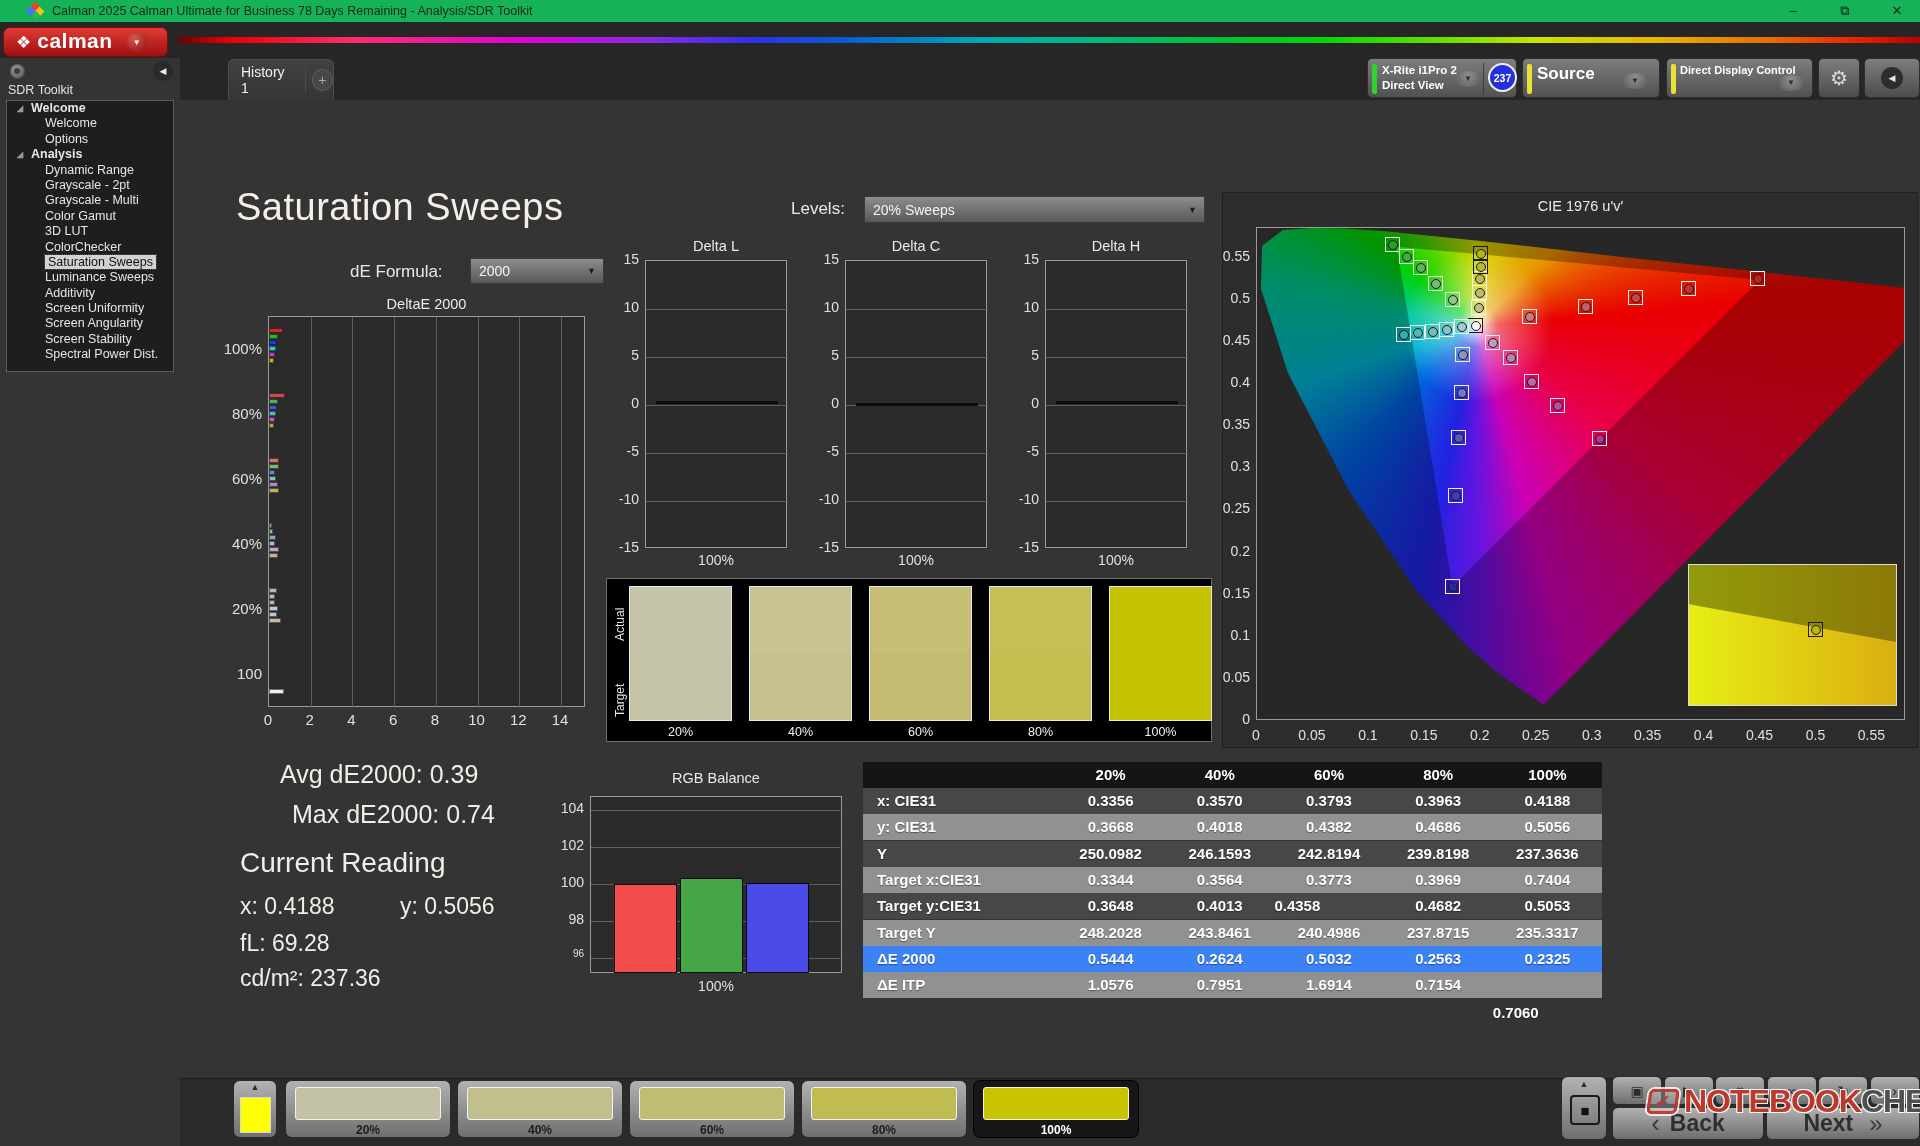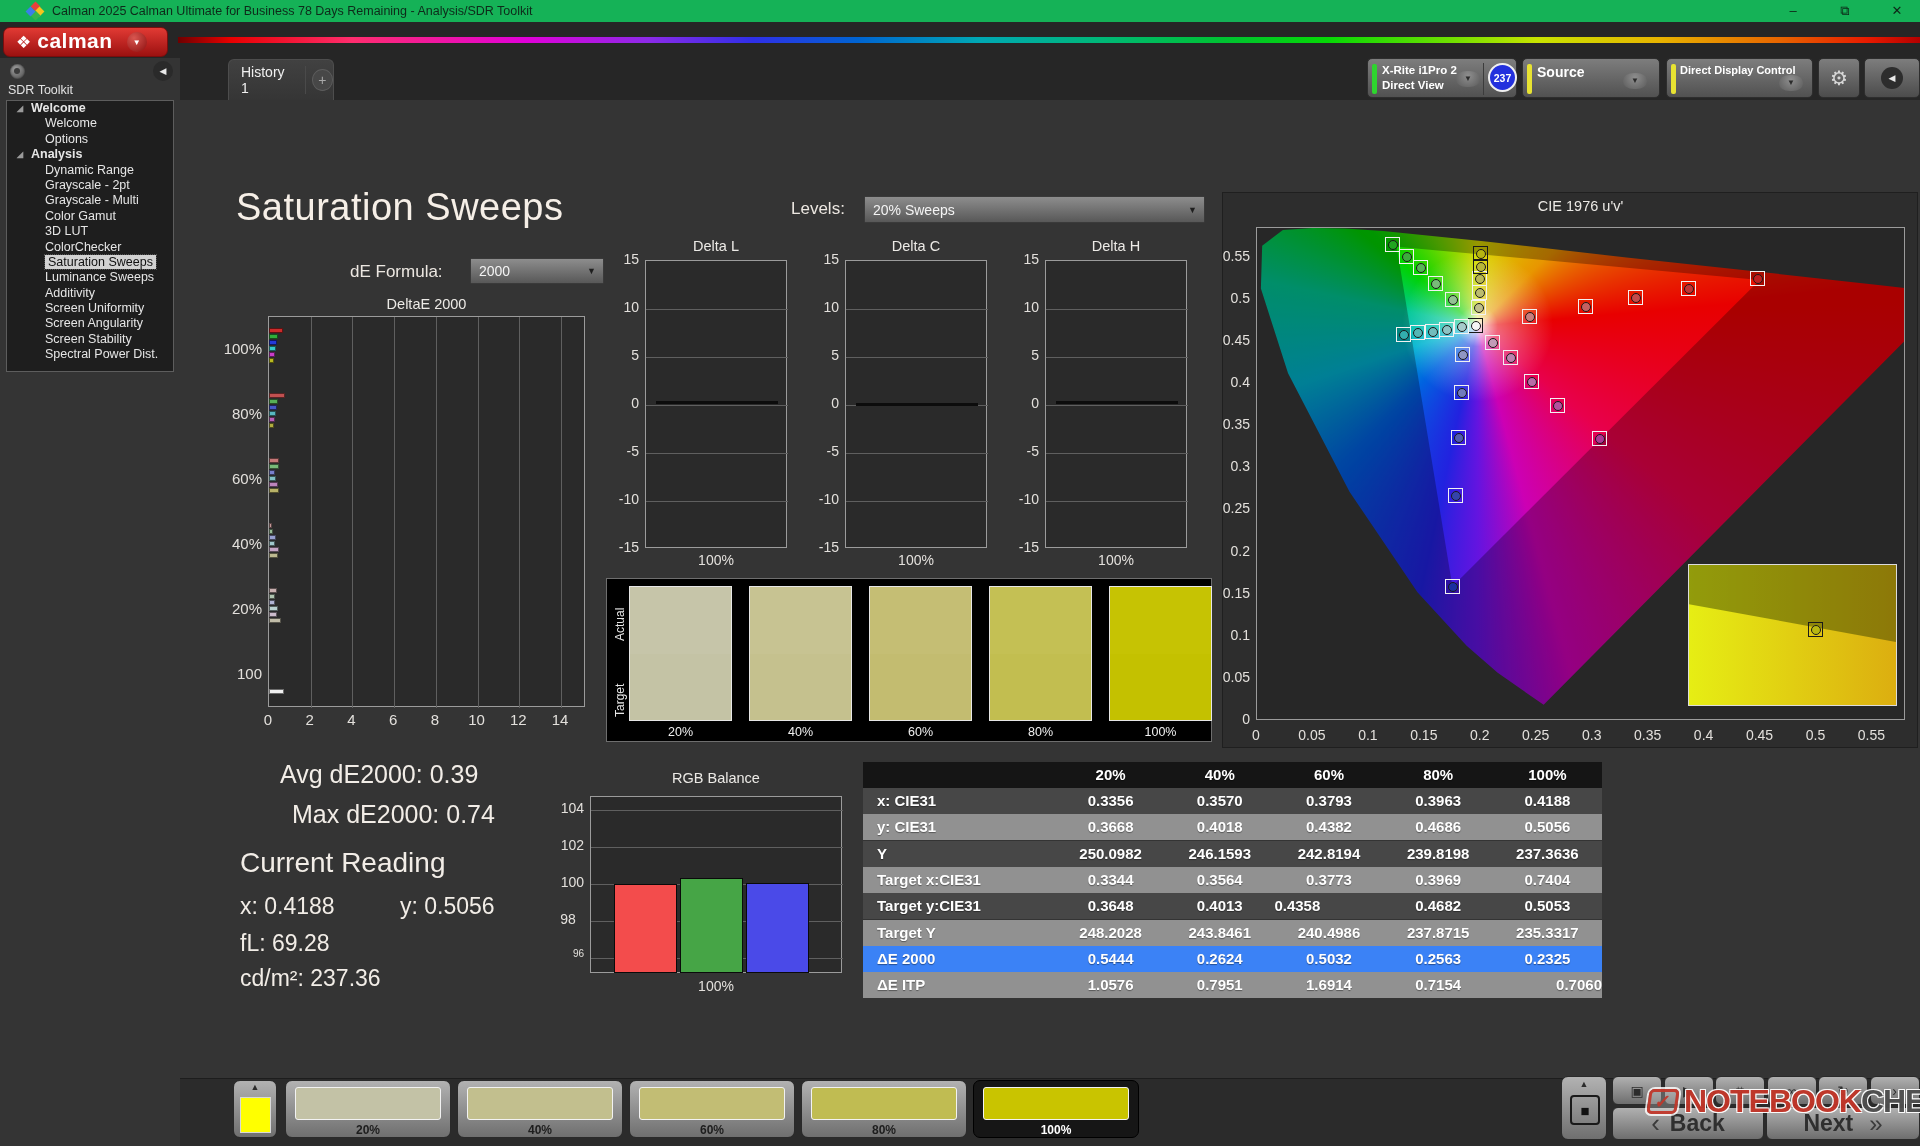--- a/index.html
+++ b/index.html
@@ -134,21 +134,21 @@
   <div class="abs ctrlblock" style="left:1367px;width:150px;">
     <span class="ctrlbar" style="background:#2ed52e;"></span>
     <span class="abs" style="left:14px;top:5px;font-size:11.5px;font-weight:bold;">X-Rite i1Pro 2</span>
     <span class="abs" style="left:14px;top:20px;font-size:11.5px;font-weight:bold;">Direct View</span>
     <span class="ctrl-chev" style="left:88px;top:12px;"><span>▼</span></span>
     <span class="abs" style="left:115px;top:4px;width:1px;height:32px;background:#3c3c3c;"></span>
     <span class="badge" style="left:120px;top:4px;">237</span>
   </div>
   <div class="abs ctrlblock" style="left:1522px;width:138px;">
     <span class="ctrlbar" style="background:#e8e332;"></span>
-    <span class="abs" style="left:14px;top:5px;font-size:14px;font-weight:bold;">Source</span>
+    <span class="abs" style="left:14px;top:5px;font-size:17px;font-weight:bold;">Source</span>
     <span class="ctrl-chev" style="left:100px;top:14px;"><span>▼</span></span>
   </div>
   <div class="abs ctrlblock" style="left:1666px;width:147px;">
     <span class="ctrlbar" style="background:#e8e332;"></span>
     <span class="abs" style="left:13px;top:5px;font-size:11px;font-weight:bold;">Direct Display Control</span>
     <span class="ctrl-chev" style="left:112px;top:16px;"><span>▼</span></span>
   </div>
   <div class="abs sqbtn" style="left:1818px;width:42px;font-size:20px;">
       <span>⚙</span>
     </div>
@@ -462,21 +462,21 @@
       <div class="gridh" style="top:124px;width:252px;"></div>
       <div class="gridh" style="top:161px;width:252px;"></div>
       <div style="position:absolute;left:23px;top:87.0px;width:63px;height:89.0px;background:#f34c4c;border:1px solid #0a0a0a;"></div>
       <div style="position:absolute;left:89px;top:80.5px;width:63px;height:95.5px;background:#46a546;border:1px solid #0a0a0a;"></div>
       <div style="position:absolute;left:155px;top:86.1px;width:63px;height:89.9px;background:#4a4ae8;border:1px solid #0a0a0a;"></div>
     </div>
   <div class="abs" id="rgb-labels">
       <div class="ticktext" style="left:552px;top:800px;width:32px;text-align:right;font-size:14px;">104</div>
       <div class="ticktext" style="left:552px;top:837px;width:32px;text-align:right;font-size:14px;">102</div>
       <div class="ticktext" style="left:552px;top:874px;width:32px;text-align:right;font-size:14px;">100</div>
-      <div class="ticktext" style="left:552px;top:911px;width:32px;text-align:center;font-size:14px;">98</div>
+      <div class="ticktext" style="left:552px;top:911px;width:32px;text-align:right;font-size:14px;">98</div>
       <div class="ticktext" style="left:552px;top:948px;width:32px;text-align:right;font-size:10px;">96</div>
     </div>
   <div class="abs ticktext" style="left:590px;top:978px;width:252px;text-align:center;">100%</div>
 
   <div class="abs" id="dtable">
       <div class="dtable-row" style="top:762px;background:#151515;">
         <div class="dtable-cell" style="left:193px;width:109.2px;text-align:center;">20%</div>
         <div class="dtable-cell" style="left:302.2px;width:109.2px;text-align:center;">40%</div>
         <div class="dtable-cell" style="left:411.4px;width:109.2px;text-align:center;">60%</div>
         <div class="dtable-cell" style="left:520.6px;width:109.2px;text-align:center;">80%</div>
@@ -537,21 +537,21 @@
         <div class="dtable-cell" style="left:411.4px;width:109.2px;text-align:center;">0.5032</div>
         <div class="dtable-cell" style="left:520.6px;width:109.2px;text-align:center;">0.2563</div>
         <div class="dtable-cell" style="left:629.8px;width:109.2px;text-align:center;">0.2325</div>
       </div>
       <div class="dtable-row" style="top:972.1px;background:#919191;">
         <div class="dtable-cell" style="left:14px;width:180px;text-align:left;">ΔE ITP</div>
         <div class="dtable-cell" style="left:193px;width:109.2px;text-align:center;">1.0576</div>
         <div class="dtable-cell" style="left:302.2px;width:109.2px;text-align:center;">0.7951</div>
         <div class="dtable-cell" style="left:411.4px;width:109.2px;text-align:center;">1.6914</div>
         <div class="dtable-cell" style="left:520.6px;width:109.2px;text-align:center;">0.7154</div>
-        <div class="dtable-cell" style="left:629.8px;width:109.2px;text-align:right;">0.7060</div>
+        <div class="dtable-cell" style="left:629.8px;width:109.2px;text-align:left;margin-top:28px;">0.7060</div>
       </div>
     </div>
 
   <div class="abs toolbar"></div>
   <div class="abs tbtn" style="left:233px;top:1080px;width:44px;height:58px;">
     <span class="abs" style="left:0;top:1px;width:100%;text-align:center;font-size:9px;color:#2c2c2c;">▲</span>
     <span class="abs" style="left:6px;top:16px;width:31px;height:36px;border:1px solid #d8d8d8;background:#ffff00;" id="preview-swatch"></span>
   </div>
   <div id="toolbar-swatches">
       <div class="tbtn" style="position:absolute;left:285px;top:1080px;width:166px;height:58px;">

